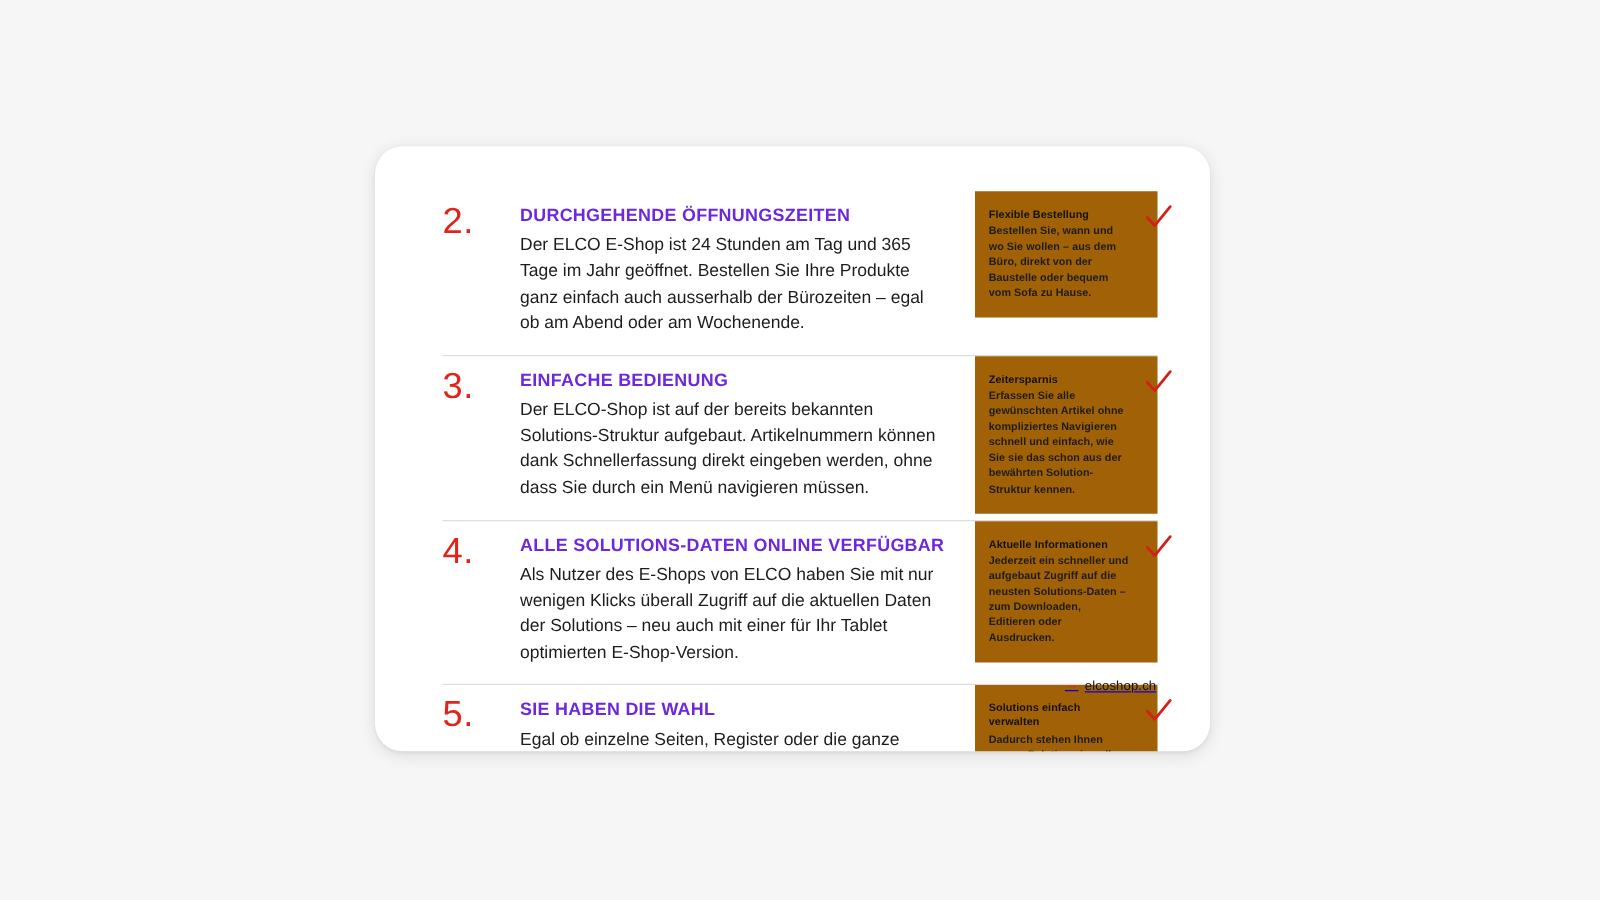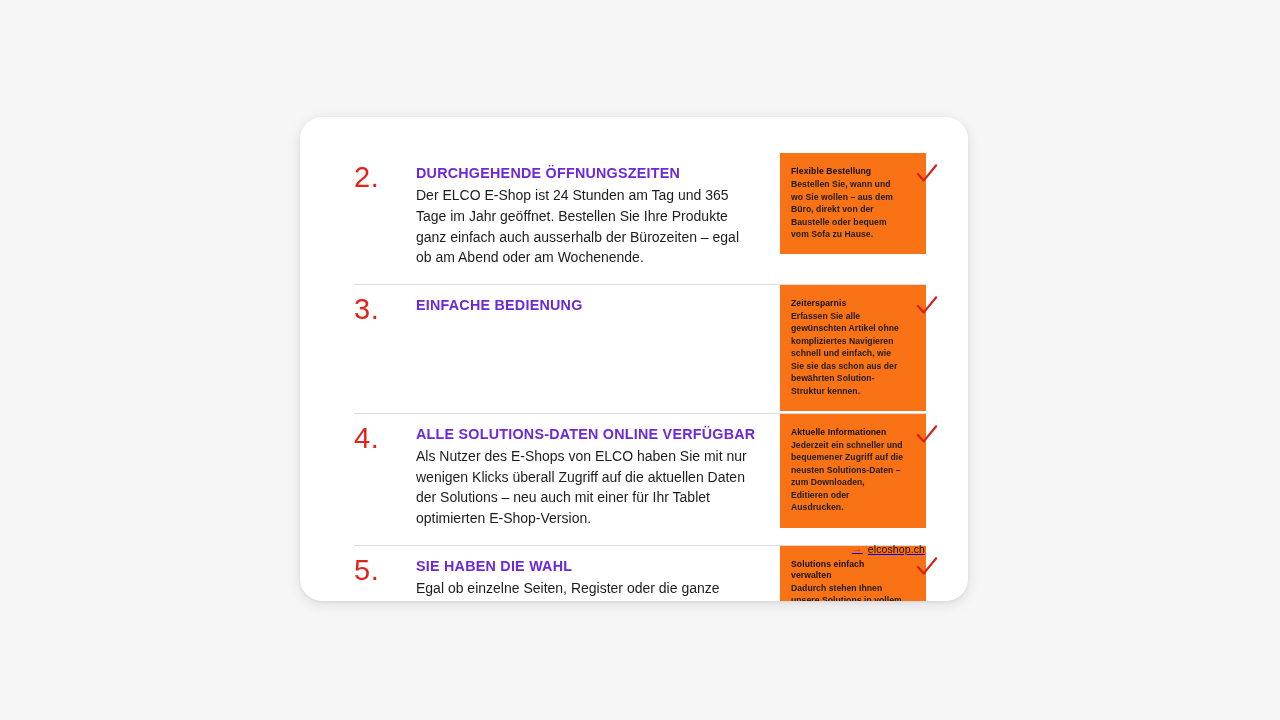--- a/index.html
+++ b/index.html
@@ -81,21 +81,21 @@
     max-width: 335px;
   }
 
   
   .aside-col {
     flex: 0 0 146px;
     width: 146px;
     position: relative;
   }
   .panel {
-    background: #f97316;
+    background: #a16207;
     padding: 13px 22px 14px 11px;
     min-height: 100%;
     box-sizing: border-box;
   }
   .panel-title {
     font-size: 8.6px;
     font-weight: bold;
     color: #111111;
     margin: 0 0 1px 0;
     line-height: 1.3;
@@ -175,20 +175,21 @@
         </svg>
       </div>
     </div>
 
     <div class="row r3">
       <div class="num-col">
         <div class="num">3.</div>
       </div>
       <div class="main-col">
         <h2 class="sec-title">EINFACHE BEDIENUNG</h2>
+        <p class="sec-body">Der ELCO-Shop ist auf der bereits bekannten Solutions-Struktur aufgebaut. Artikelnummern können dank Schnellerfassung direkt eingeben werden, ohne dass Sie durch ein Menü navigieren müssen.</p>
       </div>
       <div class="aside-col">
         <div class="panel">
           <p class="panel-title">Zeitersparnis</p>
           <p class="panel-body">Erfassen Sie alle gewünschten Artikel ohne kompliziertes Navigieren schnell und einfach, wie Sie sie das schon aus der bewährten Solution-Struktur kennen.</p>
         </div>
         <svg class="check" viewBox="0 0 24 24">
           <path d="M2 12 L8.5 19 L22 2.5" fill="none" stroke="#d32018" stroke-width="2.4" stroke-linecap="round" stroke-linejoin="round"></path>
         </svg>
       </div>
@@ -198,21 +199,21 @@
       <div class="num-col">
         <div class="num">4.</div>
       </div>
       <div class="main-col">
         <h2 class="sec-title">ALLE SOLUTIONS-DATEN ONLINE VERFÜGBAR</h2>
         <p class="sec-body">Als Nutzer des E-Shops von ELCO haben Sie mit nur wenigen Klicks überall Zugriff auf die aktuellen Daten der Solutions – neu auch mit einer für Ihr Tablet optimierten E-Shop-Version.</p>
       </div>
       <div class="aside-col">
         <div class="panel">
           <p class="panel-title">Aktuelle Informationen</p>
-          <p class="panel-body">Jederzeit ein schneller und bequemener Zugriff auf die neusten Solutions-Daten – zum Downloaden, Editieren oder Ausdrucken.</p>
+          <p class="panel-body">Jederzeit ein schneller und aufgebaut Zugriff auf die neusten Solutions-Daten – zum Downloaden, Editieren oder Ausdrucken.</p>
         </div>
         <svg class="check" viewBox="0 0 24 24">
           <path d="M2 12 L8.5 19 L22 2.5" fill="none" stroke="#d32018" stroke-width="2.4" stroke-linecap="round" stroke-linejoin="round"></path>
         </svg>
       </div>
     </div>
 
     <div class="row r5">
       <div class="num-col">
         <div class="num">5.</div>

